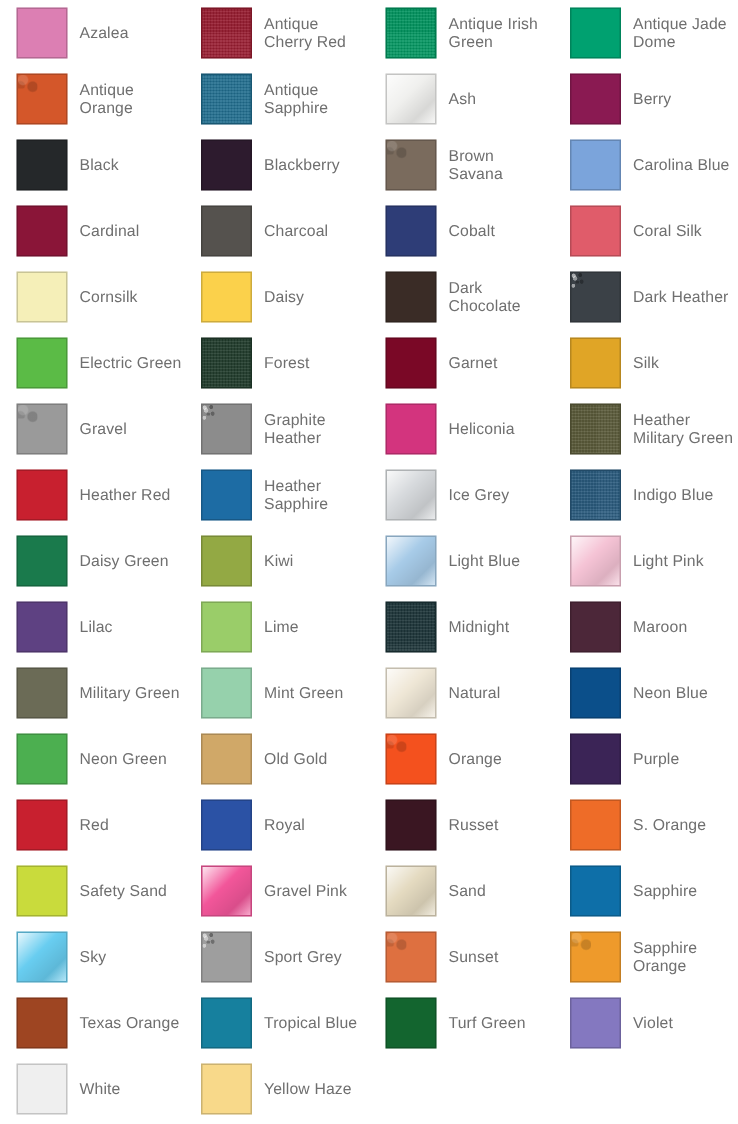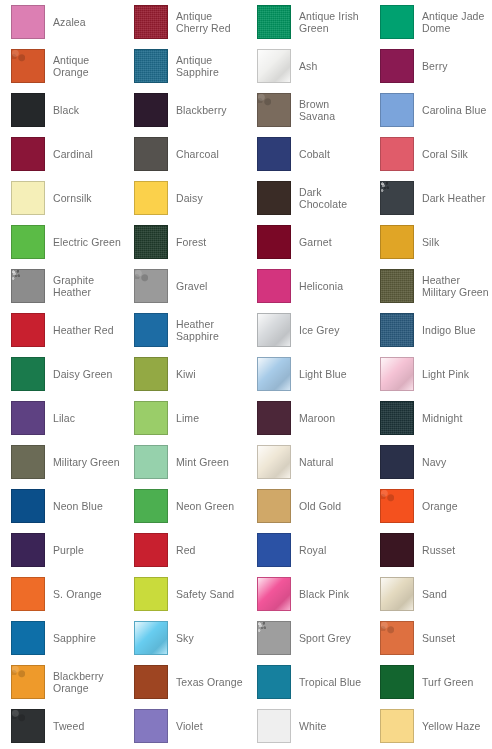--- a/index.html
+++ b/index.html
@@ -169,28 +169,28 @@
     </div>
     <div class="swatch-cell">
       <span class="swatch-chip " style="background-color: rgb(122, 8, 38);"></span>
       <span class="swatch-label">Garnet</span>
     </div>
     <div class="swatch-cell">
       <span class="swatch-chip " style="background-color: rgb(224, 165, 38);"></span>
       <span class="swatch-label">Silk</span>
     </div>
     <div class="swatch-cell">
+      <span class="swatch-chip tex-mottle" style="background-color: rgb(154, 154, 154);"></span>
+      <span class="swatch-label">Gravel</span>
+    </div>
+    <div class="swatch-cell">
       <span class="swatch-chip tex-heather" style="background-color: rgb(140, 140, 140);"></span>
       <span class="swatch-label">Graphite Heather</span>
     </div>
     <div class="swatch-cell">
-      <span class="swatch-chip tex-mottle" style="background-color: rgb(154, 154, 154);"></span>
-      <span class="swatch-label">Gravel</span>
-    </div>
-    <div class="swatch-cell">
       <span class="swatch-chip " style="background-color: rgb(211, 52, 126);"></span>
       <span class="swatch-label">Heliconia</span>
     </div>
     <div class="swatch-cell">
       <span class="swatch-chip tex-fabric" style="background-color: rgb(91, 91, 58);"></span>
       <span class="swatch-label">Heather Military Green</span>
     </div>
     <div class="swatch-cell">
       <span class="swatch-chip " style="background-color: rgb(200, 32, 47);"></span>
       <span class="swatch-label">Heather Red</span>
@@ -225,44 +225,40 @@
     </div>
     <div class="swatch-cell">
       <span class="swatch-chip " style="background-color: rgb(94, 65, 130);"></span>
       <span class="swatch-label">Lilac</span>
     </div>
     <div class="swatch-cell">
       <span class="swatch-chip " style="background-color: rgb(154, 205, 105);"></span>
       <span class="swatch-label">Lime</span>
     </div>
     <div class="swatch-cell">
+      <span class="swatch-chip tex-fabric" style="background-color: rgb(28, 52, 56);"></span>
+      <span class="swatch-label">Midnight</span>
+    </div>
+    <div class="swatch-cell">
       <span class="swatch-chip " style="background-color: rgb(76, 39, 57);"></span>
       <span class="swatch-label">Maroon</span>
     </div>
     <div class="swatch-cell">
-      <span class="swatch-chip tex-fabric" style="background-color: rgb(28, 52, 56);"></span>
-      <span class="swatch-label">Midnight</span>
-    </div>
-    <div class="swatch-cell">
       <span class="swatch-chip " style="background-color: rgb(107, 107, 86);"></span>
       <span class="swatch-label">Military Green</span>
     </div>
     <div class="swatch-cell">
       <span class="swatch-chip " style="background-color: rgb(150, 209, 172);"></span>
       <span class="swatch-label">Mint Green</span>
     </div>
     <div class="swatch-cell">
       <span class="swatch-chip tex-sheen" style="background-color: rgb(239, 231, 214);"></span>
       <span class="swatch-label">Natural</span>
     </div>
     <div class="swatch-cell">
-      <span class="swatch-chip " style="background-color: rgb(42, 48, 73);"></span>
-      <span class="swatch-label">Navy</span>
-    </div>
-    <div class="swatch-cell">
       <span class="swatch-chip " style="background-color: rgb(11, 79, 138);"></span>
       <span class="swatch-label">Neon Blue</span>
     </div>
     <div class="swatch-cell">
       <span class="swatch-chip " style="background-color: rgb(76, 175, 80);"></span>
       <span class="swatch-label">Neon Green</span>
     </div>
     <div class="swatch-cell">
       <span class="swatch-chip " style="background-color: rgb(208, 168, 104);"></span>
       <span class="swatch-label">Old Gold</span>
@@ -290,21 +286,21 @@
     <div class="swatch-cell">
       <span class="swatch-chip " style="background-color: rgb(238, 108, 40);"></span>
       <span class="swatch-label">S. Orange</span>
     </div>
     <div class="swatch-cell">
       <span class="swatch-chip " style="background-color: rgb(201, 219, 60);"></span>
       <span class="swatch-label">Safety Sand</span>
     </div>
     <div class="swatch-cell">
       <span class="swatch-chip tex-sheen" style="background-color: rgb(242, 86, 154);"></span>
-      <span class="swatch-label">Black Pink</span>
+      <span class="swatch-label">Gravel Pink</span>
     </div>
     <div class="swatch-cell">
       <span class="swatch-chip tex-sheen" style="background-color: rgb(228, 218, 192);"></span>
       <span class="swatch-label">Sand</span>
     </div>
     <div class="swatch-cell">
       <span class="swatch-chip " style="background-color: rgb(14, 111, 168);"></span>
       <span class="swatch-label">Sapphire</span>
     </div>
     <div class="swatch-cell">
@@ -314,37 +310,33 @@
     <div class="swatch-cell">
       <span class="swatch-chip tex-heather" style="background-color: rgb(158, 158, 158);"></span>
       <span class="swatch-label">Sport Grey</span>
     </div>
     <div class="swatch-cell">
       <span class="swatch-chip tex-mottle" style="background-color: rgb(222, 112, 64);"></span>
       <span class="swatch-label">Sunset</span>
     </div>
     <div class="swatch-cell">
       <span class="swatch-chip tex-mottle" style="background-color: rgb(238, 154, 43);"></span>
-      <span class="swatch-label">Blackberry Orange</span>
+      <span class="swatch-label">Sapphire Orange</span>
     </div>
     <div class="swatch-cell">
       <span class="swatch-chip " style="background-color: rgb(158, 69, 34);"></span>
       <span class="swatch-label">Texas Orange</span>
     </div>
     <div class="swatch-cell">
       <span class="swatch-chip " style="background-color: rgb(22, 128, 158);"></span>
       <span class="swatch-label">Tropical Blue</span>
     </div>
     <div class="swatch-cell">
       <span class="swatch-chip " style="background-color: rgb(19, 101, 47);"></span>
       <span class="swatch-label">Turf Green</span>
-    </div>
-    <div class="swatch-cell">
-      <span class="swatch-chip tex-mottle" style="background-color: rgb(46, 49, 51);"></span>
-      <span class="swatch-label">Tweed</span>
     </div>
     <div class="swatch-cell">
       <span class="swatch-chip " style="background-color: rgb(132, 120, 192);"></span>
       <span class="swatch-label">Violet</span>
     </div>
     <div class="swatch-cell">
       <span class="swatch-chip " style="background-color: rgb(239, 239, 239);"></span>
       <span class="swatch-label">White</span>
     </div>
     <div class="swatch-cell">

